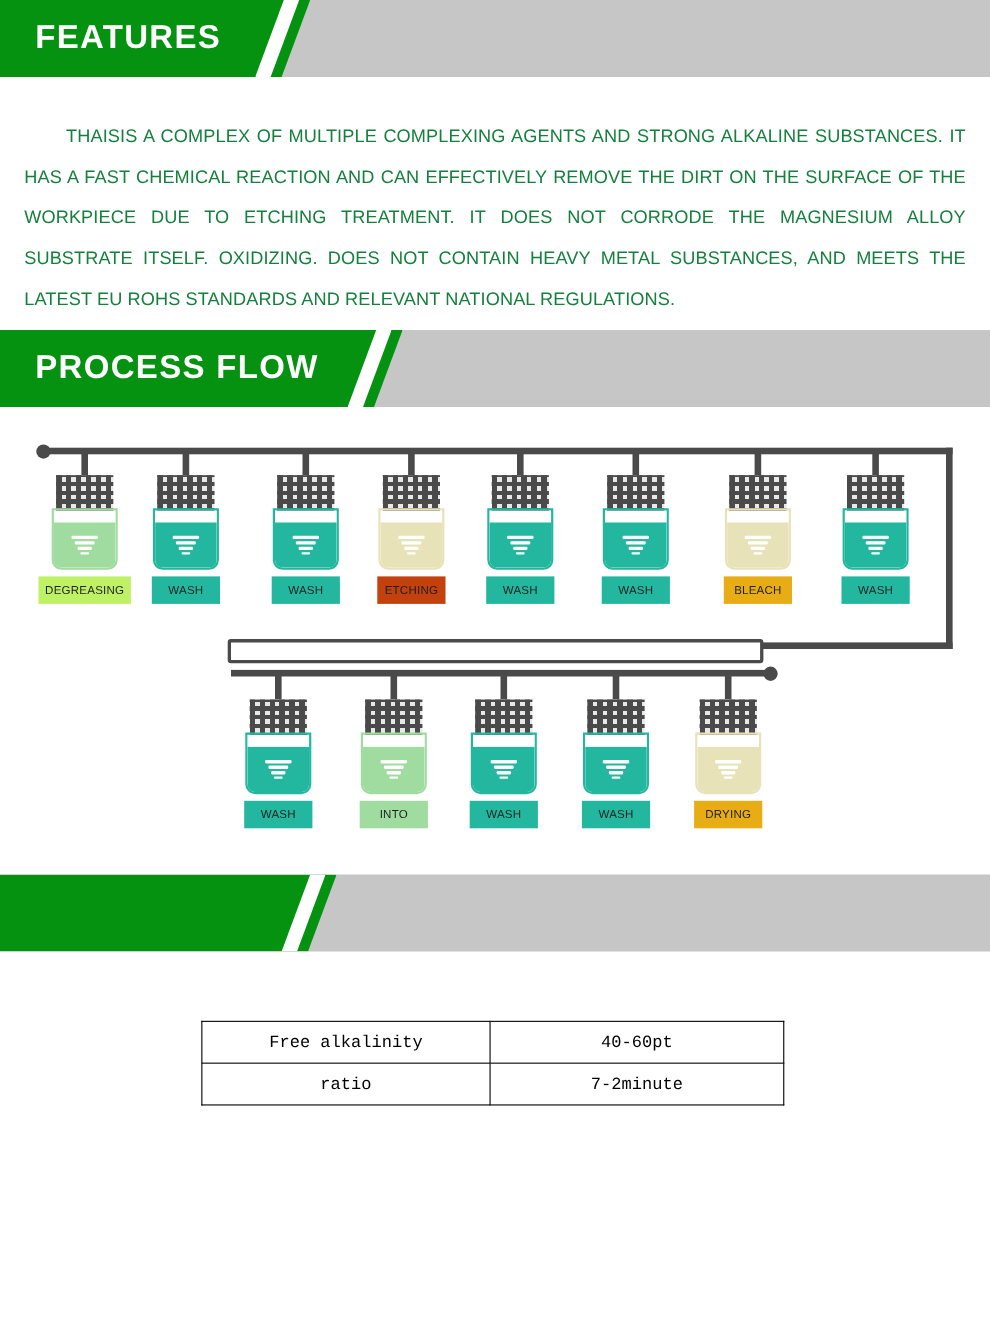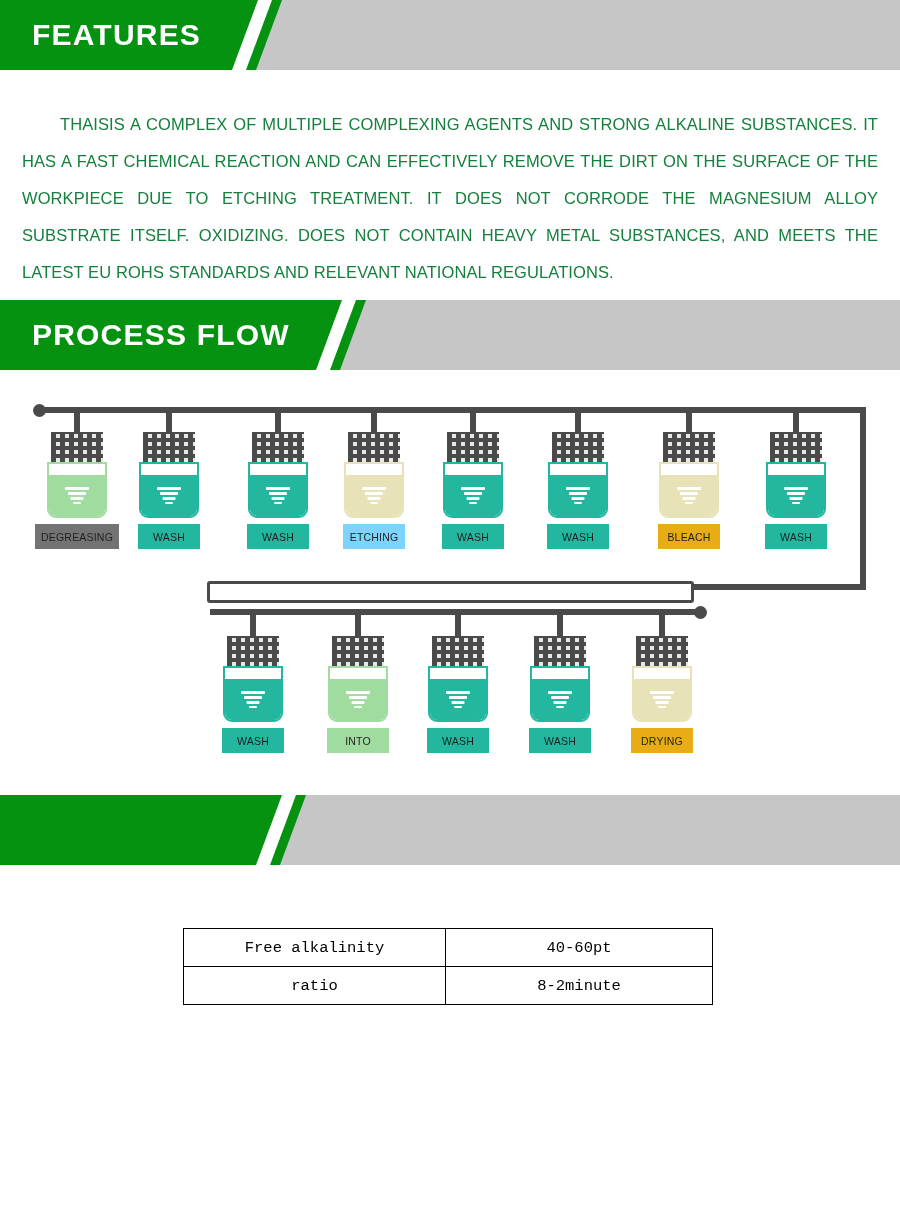--- a/index.html
+++ b/index.html
@@ -160,21 +160,21 @@
             <div class="air"></div>
             <div class="liquid" style="background:#a0dba0;">
               <span class="ripple">
                 <i></i>
                 <i></i>
                 <i></i>
                 <i></i>
               </span>
             </div>
           </div>
-          <div class="tag" style="top:156px;background:#737373;">DEGREASING</div>
+          <div class="tag" style="top:156px;background:#bef264;">DEGREASING</div>
         </div>
         <div class="station" style="left: 132px; top: 0px;">
           <div class="drop-rod" style="top:42px;height:22px;"></div>
           <div class="rack" style="top:64px;"></div>
           <div class="tank" style="top:94px;border:2px solid #22b79e;">
             <div class="air"></div>
             <div class="liquid" style="background:#22b79e;">
               <span class="ripple">
                 <i></i>
                 <i></i>
@@ -208,21 +208,21 @@
             <div class="air"></div>
             <div class="liquid" style="background:#e8e2b8;">
               <span class="ripple">
                 <i></i>
                 <i></i>
                 <i></i>
                 <i></i>
               </span>
             </div>
           </div>
-          <div class="tag" style="top:156px;background:#7dd3fc;">ETCHING</div>
+          <div class="tag" style="top:156px;background:#c2410c;">ETCHING</div>
         </div>
         <div class="station" style="left: 436px; top: 0px;">
           <div class="drop-rod" style="top:42px;height:22px;"></div>
           <div class="rack" style="top:64px;"></div>
           <div class="tank" style="top:94px;border:2px solid #22b79e;">
             <div class="air"></div>
             <div class="liquid" style="background:#22b79e;">
               <span class="ripple">
                 <i></i>
                 <i></i>
@@ -373,18 +373,18 @@
   </div>
 
   <table class="ptable">
     <tbody id="ptable-body">
         <tr>
           <td class="k">Free alkalinity</td>
           <td class="v">40-60pt</td>
         </tr>
         <tr>
           <td class="k">ratio</td>
-          <td class="v">8-2minute</td>
+          <td class="v">7-2minute</td>
         </tr>
       </tbody>
   </table>
 
 </div>
 
 </body></html>

